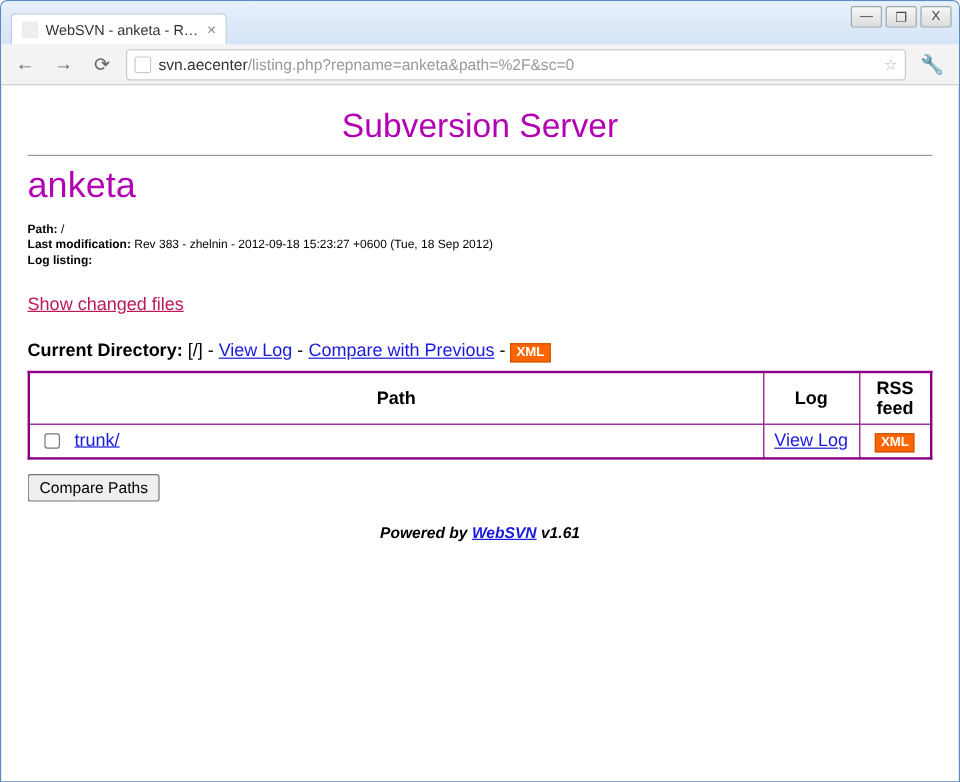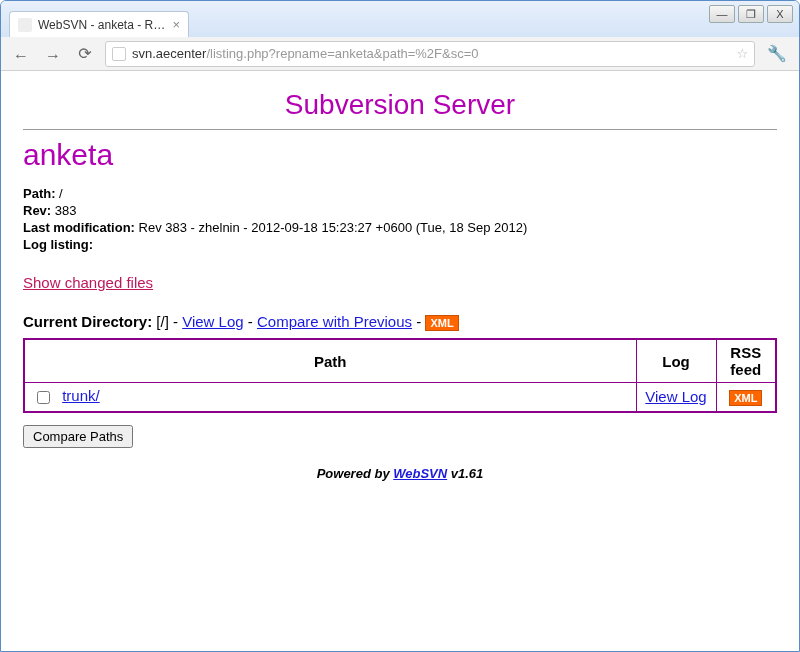--- a/index.html
+++ b/index.html
@@ -28,21 +28,21 @@
   
   h1.server-title { text-align: center; color: #b300b3; font-size: 28px; font-weight: normal; margin: 8px 0 8px 0; }
   hr { border: none; border-top: 1px solid #999; margin: 8px 0; }
   
   .repo-selector { text-align: right; margin: 12px 0 12px 0; }
   .repo-selector select { font-size: 13px; }
   .repo-selector button { font-size: 13px; padding: 1px 6px; }
   
   h2.repo-name { color: #b300b3; font-size: 30px; font-weight: normal; margin: 6px 0 14px 0; }
   
-  .info-line { margin: 2px 0; font-size: 13px; }
+  .info-line { margin: 2px 0; font-size: 10px; }
   .info-label { font-weight: bold; }
   
   a { color: #1a1add; text-decoration: underline; }
   .changed-link { display: inline-block; margin: 20px 0 16px 0; font-size: 15px; color: #be185d; }
   
   .curdir { margin: 6px 0 8px 0; font-size: 15px; }
   .xml-badge { background: #ff6600; color: #fff; font-family: Arial; font-size: 11px; font-weight: bold; padding: 1px 4px; border: 1px solid #cc5200; }
   
   table.listing { width: 100%; border-collapse: collapse; border: 2px solid #8a008a; }
   table.listing th, table.listing td { border: 1px solid #8a008a; padding: 4px 8px; font-size: 15px; }
@@ -92,23 +92,20 @@
     <h1 class="server-title">Subversion Server</h1>
     <hr>
 
 
     <h2 class="repo-name">anketa</h2>
 
     <div class="info-line">
       <span class="info-label">Path:</span><span> /</span>
     </div>
     <div class="info-line">
-      <span class="info-label">Rev:</span><span> 383</span>
-    </div>
-    <div class="info-line">
       <span class="info-label">Last modification:</span><span> Rev 383 - zhelnin - 2012-09-18 15:23:27 +0600 (Tue, 18 Sep 2012)</span>
     </div>
     <div class="info-line">
       <span class="info-label">Log listing:</span>
     </div>
 
     <a href="#" class="changed-link">Show changed files</a>
 
     <div class="curdir">
       <span class="info-label">Current Directory:</span><span> [/] - </span><a href="#">View Log</a><span> - </span><a href="#">Compare with Previous</a><span> - </span><span class="xml-badge">XML</span>

